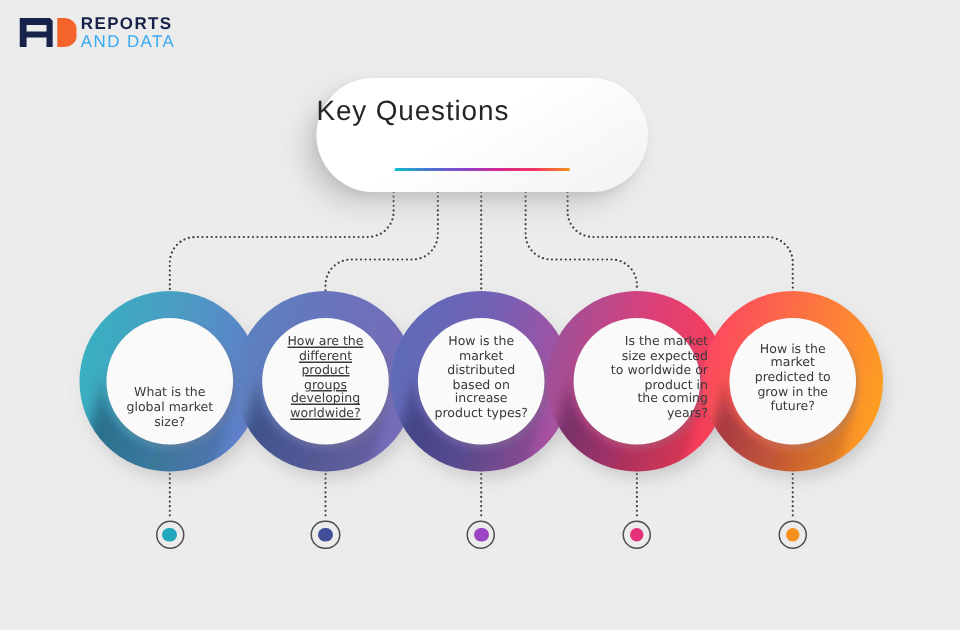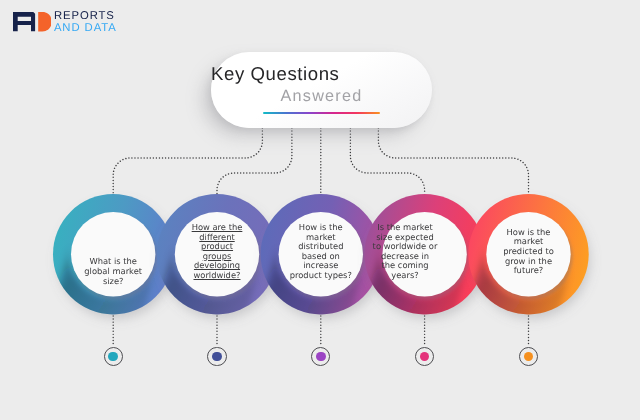--- a/index.html
+++ b/index.html
@@ -8,21 +8,21 @@
        font-family:"DejaVu Sans","Liberation Sans",sans-serif;
        -webkit-font-smoothing:antialiased;text-rendering:geometricPrecision;}
   #stage{position:relative;width:640px;height:420px;background:#ececec;}
   svg.layer{position:absolute;left:0;top:0;width:640px;height:420px;overflow:visible;}
 
   
   #logo{position:absolute;left:12.9px;top:11.7px;width:120px;height:24px;}
   #logo-mark{position:absolute;left:0;top:0;}
   #logo-words{position:absolute;left:41px;top:-0.6px;}
   .lw{font-family:"Liberation Sans","DejaVu Sans",sans-serif;letter-spacing:.93px;}
-  #lw1{font-size:11.3px;line-height:11.4px;color:#16224a;font-weight:400;}
+  #lw1{font-size:11.3px;line-height:11.4px;color:#16224a;font-weight:700;}
   #lw2{font-size:11.3px;line-height:11.4px;color:#36a9f4;font-weight:400;margin-top:0.6px;}
 
   
   #card{position:absolute;left:211px;top:52px;width:221px;height:76px;
         border-radius:38px;
         background:linear-gradient(150deg,#ffffff 0%,#ffffff 45%,#f7f7f8 78%,#f2f2f3 100%);
         box-shadow:-9px 9px 16px rgba(146,146,152,.34), -2px 3px 6px rgba(150,150,156,.22);}
   #card-title{position:absolute;left:0;right:0;top:11.2px;text-align:left;
         font-family:"Liberation Sans","DejaVu Sans",sans-serif;
         font-size:18.6px;line-height:21px;color:#262628;letter-spacing:.58px;}
@@ -209,21 +209,20 @@
       <path id="logo-d" d="M25.2 0 H29.4 C35.6 0 38.6 4.4 38.6 9.7 C38.6 15.1 35.6 19.4 29.4 19.4 H25.2 Z" fill="#f4632a"></path>
     </svg>
     <div id="logo-words">
       <div class="lw" id="lw1">REPORTS</div>
       <div class="lw" id="lw2">AND DATA</div>
     </div>
   </div>
 
   <div id="card">
     <div id="card-title">Key Questions</div>
-    <div id="card-sub">Answered</div>
     <div id="card-rule" style="background: linear-gradient(90deg, rgb(18, 188, 198), rgb(74, 115, 207), rgb(139, 68, 203), rgb(213, 38, 143), rgb(243, 54, 95), rgb(249, 146, 32));"></div>
   </div>
 
   <div id="texts">
       <div class="qtext" style="left: 73.2px; width: 80px; font-size: 8.35px; line-height: 9.6px; top: 237.4px; margin-top: 20px;">
         <div>What is the</div>
         <div>global market</div>
         <div>size?</div>
       </div>
       <div class="qtext" style="left: 177px; width: 80px; font-size: 8.35px; line-height: 9.6px; top: 223px; text-decoration: underline;">
@@ -235,25 +234,25 @@
         <div>worldwide?</div>
       </div>
       <div class="qtext" style="left: 280.8px; width: 80px; font-size: 8.35px; line-height: 9.6px; top: 223px;">
         <div>How is the</div>
         <div>market</div>
         <div>distributed</div>
         <div>based on</div>
         <div>increase</div>
         <div>product types?</div>
       </div>
-      <div class="qtext" style="left: 365px; width: 80px; font-size: 8.35px; line-height: 9.6px; top: 223px;">
+      <div class="qtext" style="left: 392px; width: 80px; font-size: 8.35px; line-height: 9.6px; top: 223px; text-align: right;">
         <div>Is the market</div>
         <div>size expected</div>
         <div>to worldwide or</div>
-        <div>decrease in</div>
+        <div>product in</div>
         <div>the coming</div>
         <div>years?</div>
       </div>
       <div class="qtext" style="left: 488.5px; width: 80px; font-size: 8.35px; line-height: 9.6px; top: 227.8px;">
         <div>How is the</div>
         <div>market</div>
         <div>predicted to</div>
         <div>grow in the</div>
         <div>future?</div>
       </div>

